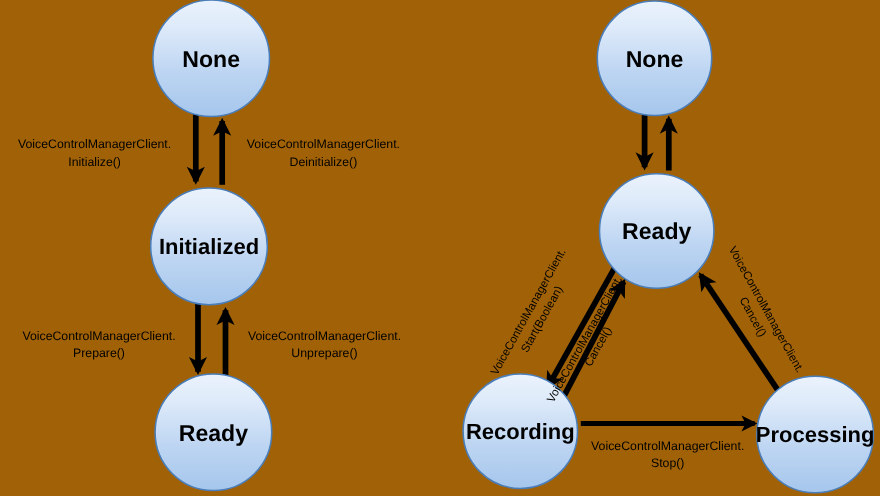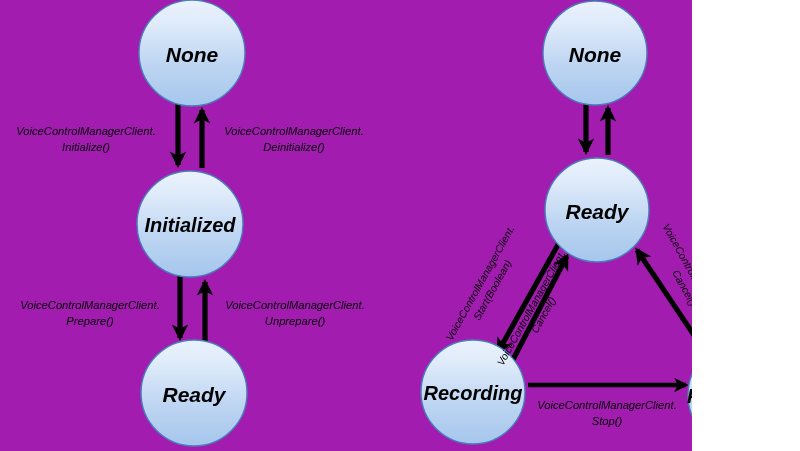--- a/index.html
+++ b/index.html
@@ -5,25 +5,24 @@
   html, body {
     margin: 0;
     padding: 0;
     background: #ffffff;
   }
   body {
     font-family: "Liberation Sans", sans-serif;
   }
   #canvas {
     position: relative;
-    width: 692px;
+    width: 800px;
     height: 451px;
-    background: #a21caf;
+    background: #a16207;
     overflow: hidden;
-    font-style: italic;
   }
   svg.diagram-layer {
     position: absolute;
     left: 0;
     top: 0;
     width: 800px;
     height: 451px;
   }
   .node-circle {
     stroke: #4a7ebb;

